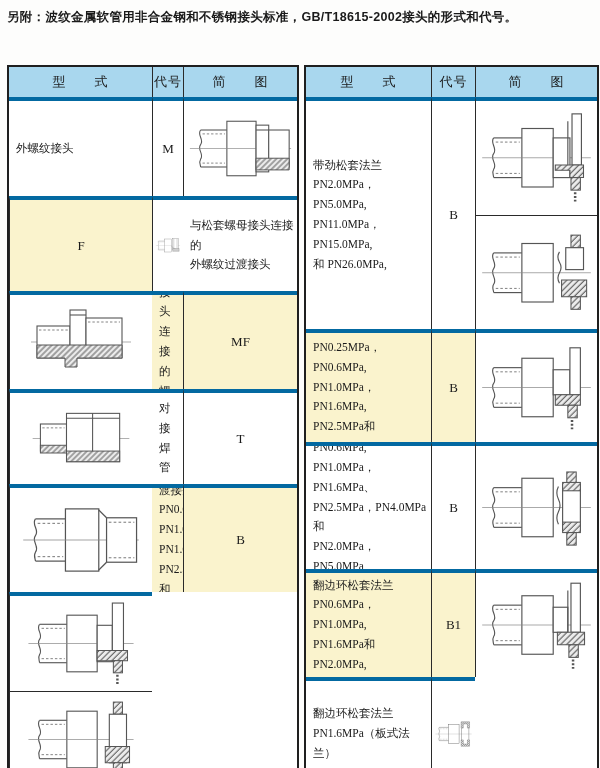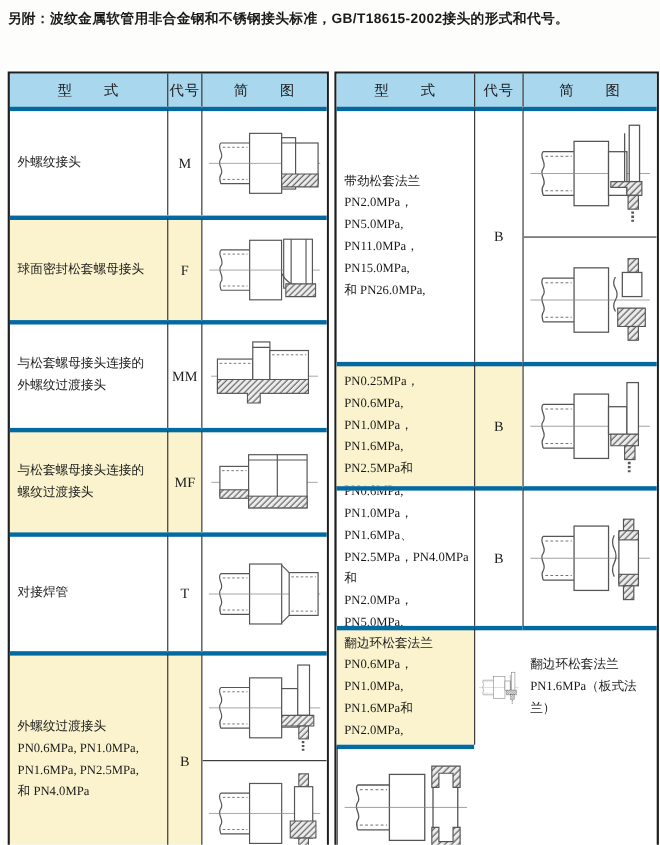--- a/index.html
+++ b/index.html
@@ -121,38 +121,36 @@
         <use href="#hb"></use>
         <rect class="lnw" x="72" y="21" width="13" height="48"></rect>
         <line class="ln" x1="72" y1="26" x2="85" y2="26"></line>
         <line class="ln" x1="72" y1="64" x2="85" y2="64"></line>
         <rect class="lnw" x="85" y="26" width="21" height="38"></rect>
         <polygon class="lnh" points="72,55 106,55 106,67 72,67"></polygon>
       </svg>
     </div>
       </div>
 
-    <div class="c no-l type-cell hl">球面密封松套螺母接头</div>
     <div class="c code-cell hl">F</div>
     <div class="c diag-cell">
         <div class="diag">
       <svg viewBox="0 0 112 90" preserveAspectRatio="xMidYMid meet">
         <use href="#hb"></use>
         <rect class="lnw" x="74" y="16" width="27" height="46"></rect>
         <line class="ln" x1="81" y1="16" x2="81" y2="62"></line>
         <line class="ln" x1="95" y1="16" x2="95" y2="62"></line>
         <path class="ln" d="M72,48 Q78,60 90,60"></path>
         <polygon class="lnh" points="76,58 104,58 104,70 76,70"></polygon>
       </svg>
     </div>
       </div>
 
     <div class="c no-l type-cell">与松套螺母接头连接的
 外螺纹过渡接头</div>
-    <div class="c code-cell">MM</div>
     <div class="c diag-cell">
         <div class="diag">
       <svg viewBox="0 0 112 90" preserveAspectRatio="xMidYMid meet">
         <line class="cl" x1="6" y1="45" x2="106" y2="45"></line>
         <rect class="lnw" x="12" y="29" width="33" height="32"></rect>
         <line class="dsh" x1="14" y1="33" x2="43" y2="33"></line>
         <rect class="lnw" x="45" y="13" width="16" height="48"></rect>
         <line class="ln" x1="45" y1="18" x2="61" y2="18"></line>
         <rect class="lnw" x="61" y="21" width="36" height="40"></rect>
         <line class="dsh" x1="63" y1="25" x2="95" y2="25"></line>
@@ -291,20 +289,21 @@
         <rect class="lnh" x="81" y="21" width="17" height="8"></rect>
         <rect class="lnh" x="81" y="59" width="17" height="10"></rect>
         <use href="#stub" x="85" y="69"></use>
       </svg>
     </div>
       </div>
 
     <div class="c no-l type-cell hl">翻边环松套法兰
 PN0.6MPa，PN1.0MPa,
 PN1.6MPa和 PN2.0MPa,</div>
+    <div class="c code-cell hl">B1</div>
     <div class="c diag-cell">
         <div class="diag">
       <svg viewBox="0 0 112 90" preserveAspectRatio="xMidYMid meet">
         <use href="#hb"></use>
         <rect class="lnw" x="72" y="28" width="14" height="24"></rect>
         <rect class="lnw" x="89" y="5" width="9" height="47"></rect>
         <line class="ln" x1="86" y1="12" x2="86" y2="52"></line>
         <polygon class="lnh" points="76,52 102,52 102,64 76,64"></polygon>
         <use href="#stub" x="87" y="64"></use>
         <use href="#bolt" x="91" y="78"></use>

